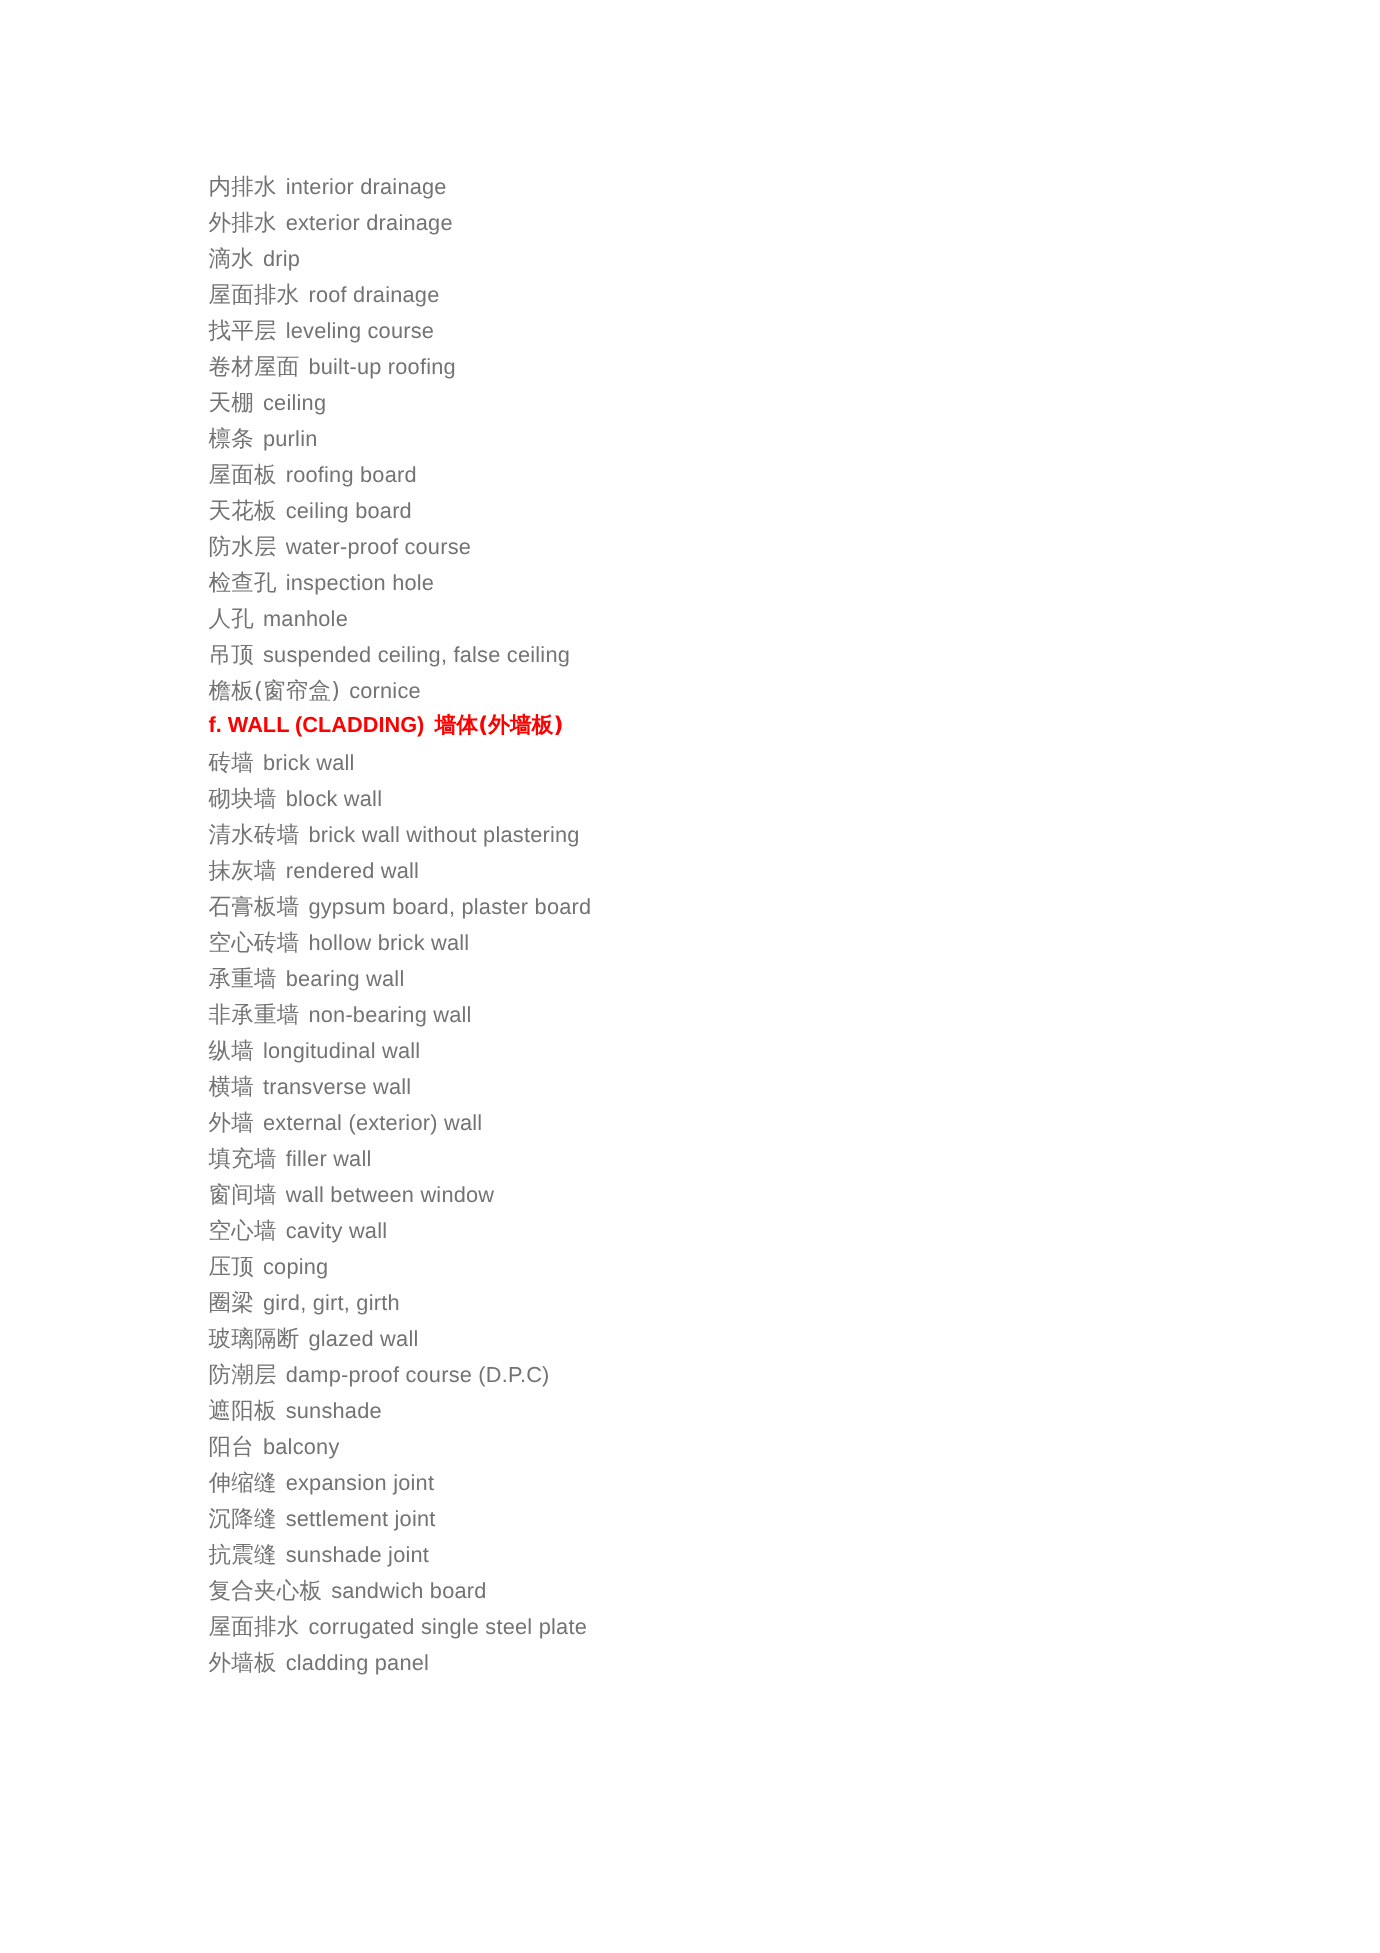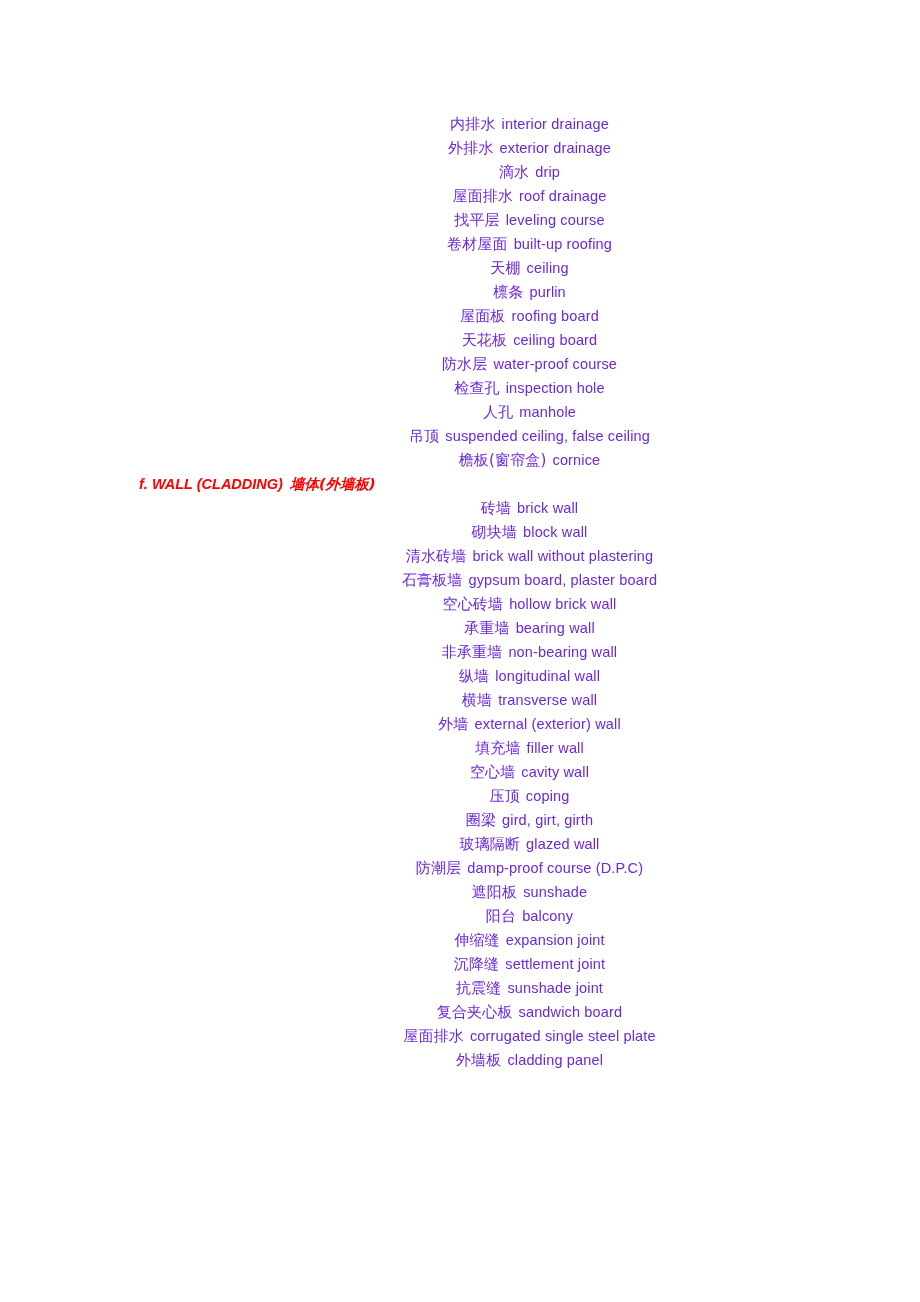--- a/index.html
+++ b/index.html
@@ -25,44 +25,42 @@
   .glossary-list {
     list-style: none;
     margin: 0;
     padding: 0;
   }
   .entry {
     font-size: 15px;
     line-height: 24px;
     height: 24px;
     white-space: nowrap;
-    color: #6d28d9;
+    color: #737373;
     letter-spacing: 0.01em;
-    text-align: center;
   }
   .entry .term {
     font-family: "DejaVu Sans", "Liberation Sans", sans-serif;
     font-size: 15px;
   }
   .entry .gloss {
     font-family: "Liberation Sans", "DejaVu Sans", sans-serif;
     font-size: 14.5px;
   }
   .entry .sep {
     display: inline-block;
     width: 6px;
   }
   .section-heading {
     font-size: 14.5px;
     line-height: 24px;
     height: 24px;
     font-weight: bold;
     color: #ff0000;
     white-space: nowrap;
-    font-style: italic;
   }
   .section-heading .heading-cn {
     font-family: "DejaVu Sans", "Liberation Sans", sans-serif;
   }
   .section-heading .sep {
     display: inline-block;
     width: 7px;
   }
 </style>
 </head>
@@ -82,28 +80,30 @@
       <li class="entry"><span class="term">天花板</span><span class="sep"></span><span class="gloss">ceiling board</span></li>
       <li class="entry"><span class="term">防水层</span><span class="sep"></span><span class="gloss">water-proof course</span></li>
       <li class="entry"><span class="term">检查孔</span><span class="sep"></span><span class="gloss">inspection hole</span></li>
       <li class="entry"><span class="term">人孔</span><span class="sep"></span><span class="gloss">manhole</span></li>
       <li class="entry"><span class="term">吊顶</span><span class="sep"></span><span class="gloss">suspended ceiling, false ceiling</span></li>
       <li class="entry"><span class="term">檐板(窗帘盒)</span><span class="sep"></span><span class="gloss">cornice</span></li>
       <li class="section-heading"><span>f. WALL (CLADDING)</span><span class="sep"></span><span class="heading-cn">墙体(外墙板)</span></li>
       <li class="entry"><span class="term">砖墙</span><span class="sep"></span><span class="gloss">brick wall</span></li>
       <li class="entry"><span class="term">砌块墙</span><span class="sep"></span><span class="gloss">block wall</span></li>
       <li class="entry"><span class="term">清水砖墙</span><span class="sep"></span><span class="gloss">brick wall without plastering</span></li>
+      <li class="entry"><span class="term">抹灰墙</span><span class="sep"></span><span class="gloss">rendered wall</span></li>
       <li class="entry"><span class="term">石膏板墙</span><span class="sep"></span><span class="gloss">gypsum board, plaster board</span></li>
       <li class="entry"><span class="term">空心砖墙</span><span class="sep"></span><span class="gloss">hollow brick wall</span></li>
       <li class="entry"><span class="term">承重墙</span><span class="sep"></span><span class="gloss">bearing wall</span></li>
       <li class="entry"><span class="term">非承重墙</span><span class="sep"></span><span class="gloss">non-bearing wall</span></li>
       <li class="entry"><span class="term">纵墙</span><span class="sep"></span><span class="gloss">longitudinal wall</span></li>
       <li class="entry"><span class="term">横墙</span><span class="sep"></span><span class="gloss">transverse wall</span></li>
       <li class="entry"><span class="term">外墙</span><span class="sep"></span><span class="gloss">external (exterior) wall</span></li>
       <li class="entry"><span class="term">填充墙</span><span class="sep"></span><span class="gloss">filler wall</span></li>
+      <li class="entry"><span class="term">窗间墙</span><span class="sep"></span><span class="gloss">wall between window</span></li>
       <li class="entry"><span class="term">空心墙</span><span class="sep"></span><span class="gloss">cavity wall</span></li>
       <li class="entry"><span class="term">压顶</span><span class="sep"></span><span class="gloss">coping</span></li>
       <li class="entry"><span class="term">圈梁</span><span class="sep"></span><span class="gloss">gird, girt, girth</span></li>
       <li class="entry"><span class="term">玻璃隔断</span><span class="sep"></span><span class="gloss">glazed wall</span></li>
       <li class="entry"><span class="term">防潮层</span><span class="sep"></span><span class="gloss">damp-proof course (D.P.C)</span></li>
       <li class="entry"><span class="term">遮阳板</span><span class="sep"></span><span class="gloss">sunshade</span></li>
       <li class="entry"><span class="term">阳台</span><span class="sep"></span><span class="gloss">balcony</span></li>
       <li class="entry"><span class="term">伸缩缝</span><span class="sep"></span><span class="gloss">expansion joint</span></li>
       <li class="entry"><span class="term">沉降缝</span><span class="sep"></span><span class="gloss">settlement joint</span></li>
       <li class="entry"><span class="term">抗震缝</span><span class="sep"></span><span class="gloss">sunshade joint</span></li>

